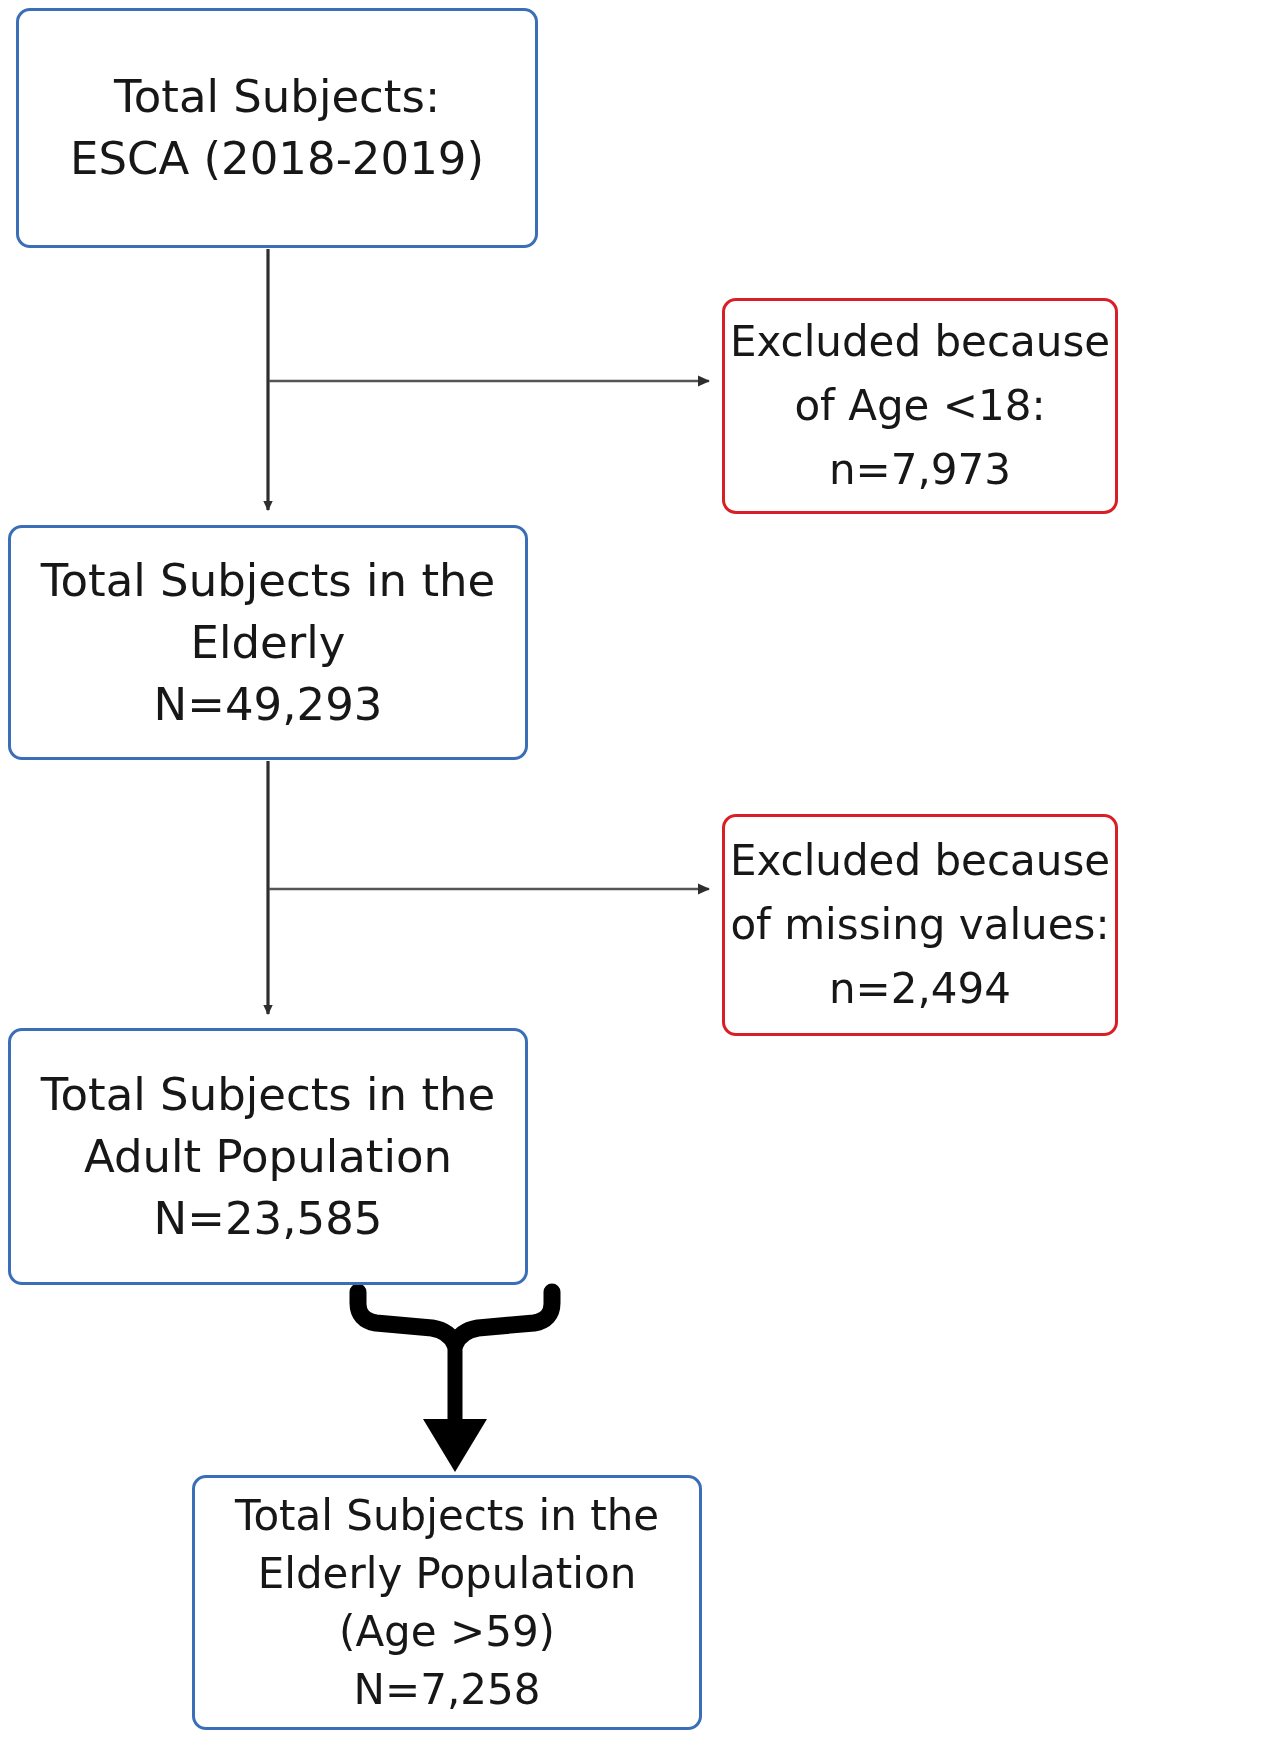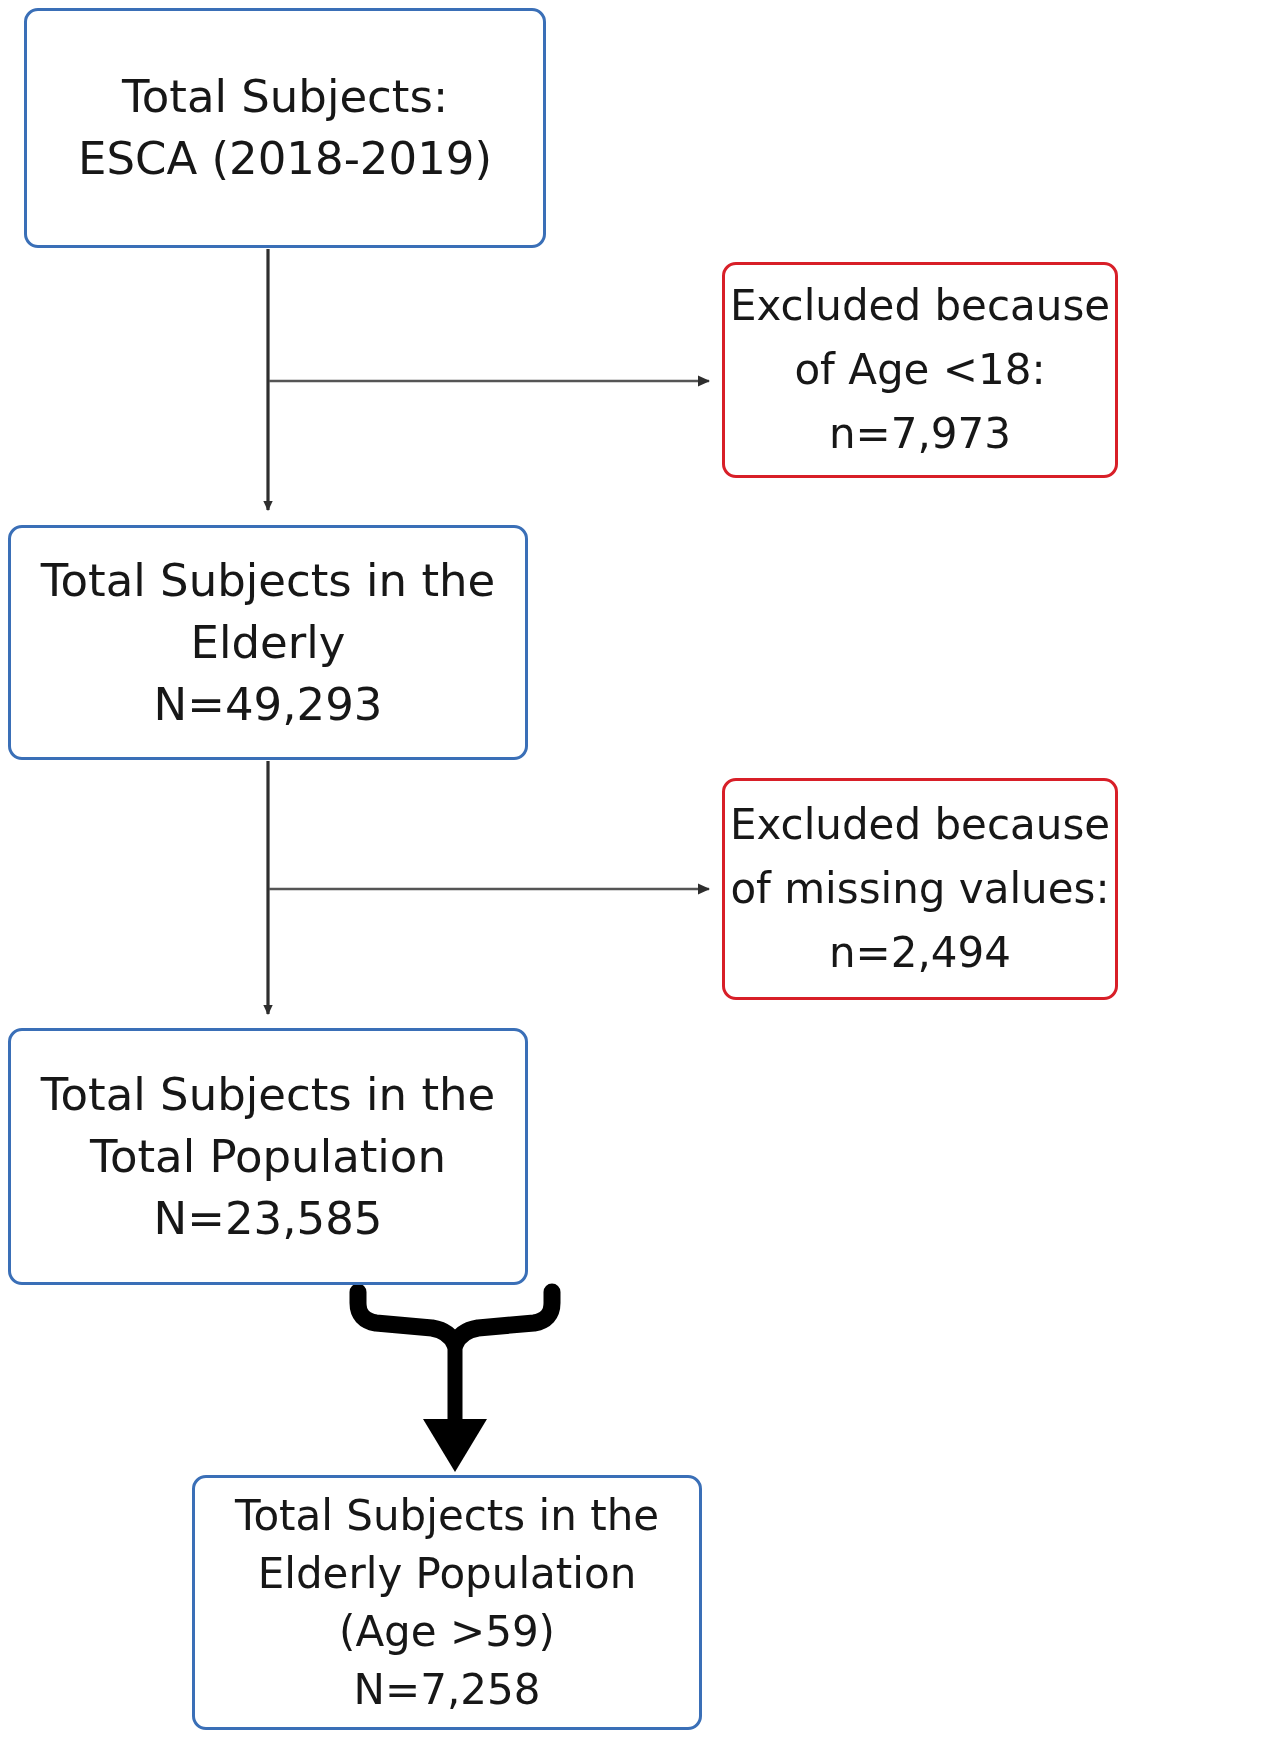--- a/index.html
+++ b/index.html
@@ -22,24 +22,24 @@
     justify-content:center;
     text-align:center;
     color:#171717;
   }
   .node .ln{
     display:block;
     width:100%;
     white-space:nowrap;
   }
   .primary{ border:3px solid #3a6fb7; }
-  .excluded{ border:3px solid #d81f28; }
+  .excluded{ border:3px solid #d81f28;margin-top:36px; }
 
   
-  #node-total-subjects      { left:24px;   top:8px;    width:522px; height:240px;  font-size:45px; line-height:62px; }
+  #node-total-subjects      { left:16px;   top:8px;    width:522px; height:240px;  font-size:45px; line-height:62px; }
   #node-excluded-age        { left:722px; top:262px;  width:396px; height:216px;  font-size:42px; line-height:64px; }
   #node-database            { left:8px;   top:525px;  width:520px; height:235px;  font-size:45px; line-height:62px; }
   #node-excluded-missing    { left:722px; top:778px;  width:396px; height:222px;  font-size:42px; line-height:64px; }
   #node-adult               { left:8px;   top:1028px; width:520px; height:257px;  font-size:45px; line-height:62px; }
   #node-elderly             { left:192px; top:1475px; width:510px; height:255px;  font-size:42px; line-height:58px; }
 
   
   .svg-layer{position:absolute;left:0;top:0;width:1267px;height:1738px;pointer-events:none;}
 </style>
 </head>
@@ -103,21 +103,21 @@
   </div>
 
   <div class="node excluded" id="node-excluded-missing">
     <span class="ln">Excluded because</span>
     <span class="ln">of missing values:</span>
     <span class="ln">n=2,494</span>
   </div>
 
   <div class="node primary" id="node-adult">
     <span class="ln">Total Subjects in the</span>
-    <span class="ln">Total Population</span>
+    <span class="ln">Adult Population</span>
     <span class="ln">N=23,585</span>
   </div>
 
   <div class="node primary" id="node-elderly">
     <span class="ln">Total Subjects in the</span>
     <span class="ln">Elderly Population</span>
     <span class="ln">(Age &gt;59)</span>
     <span class="ln">N=7,258</span>
   </div>
 

